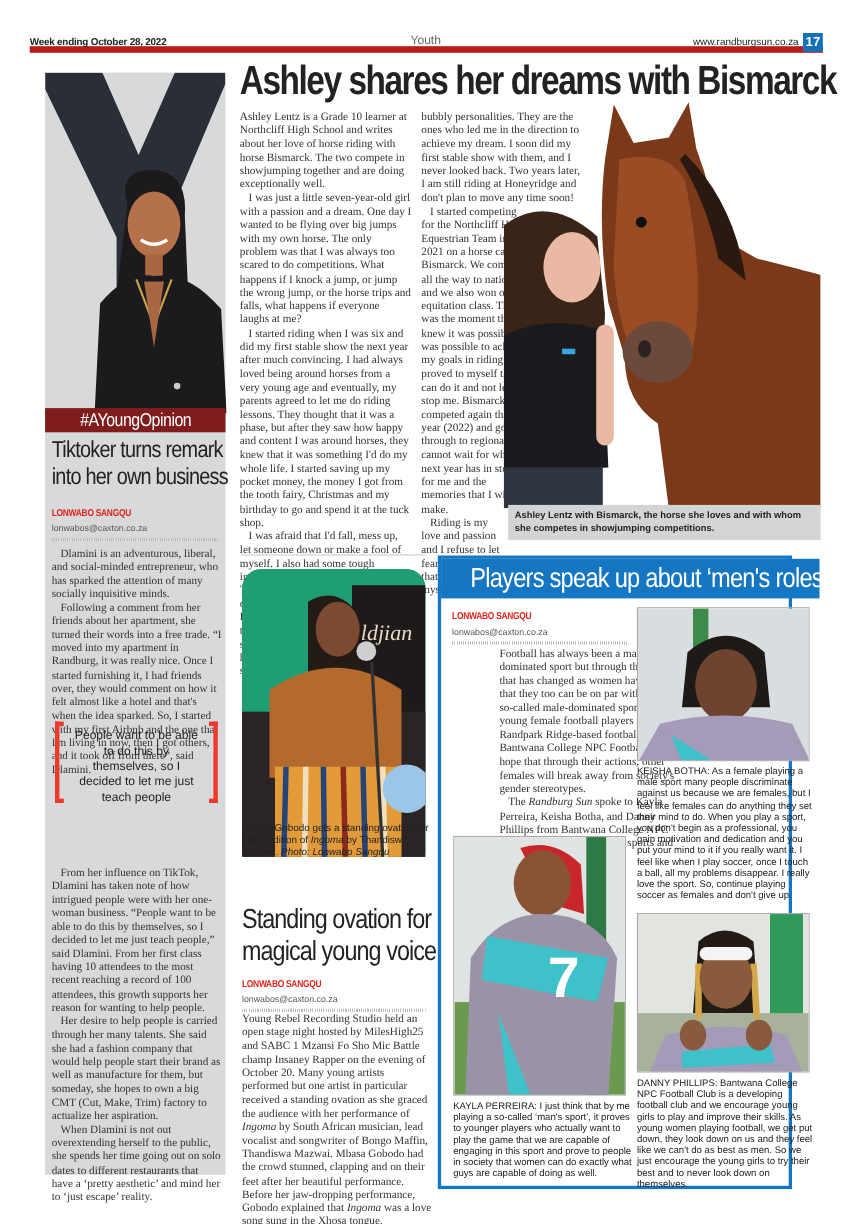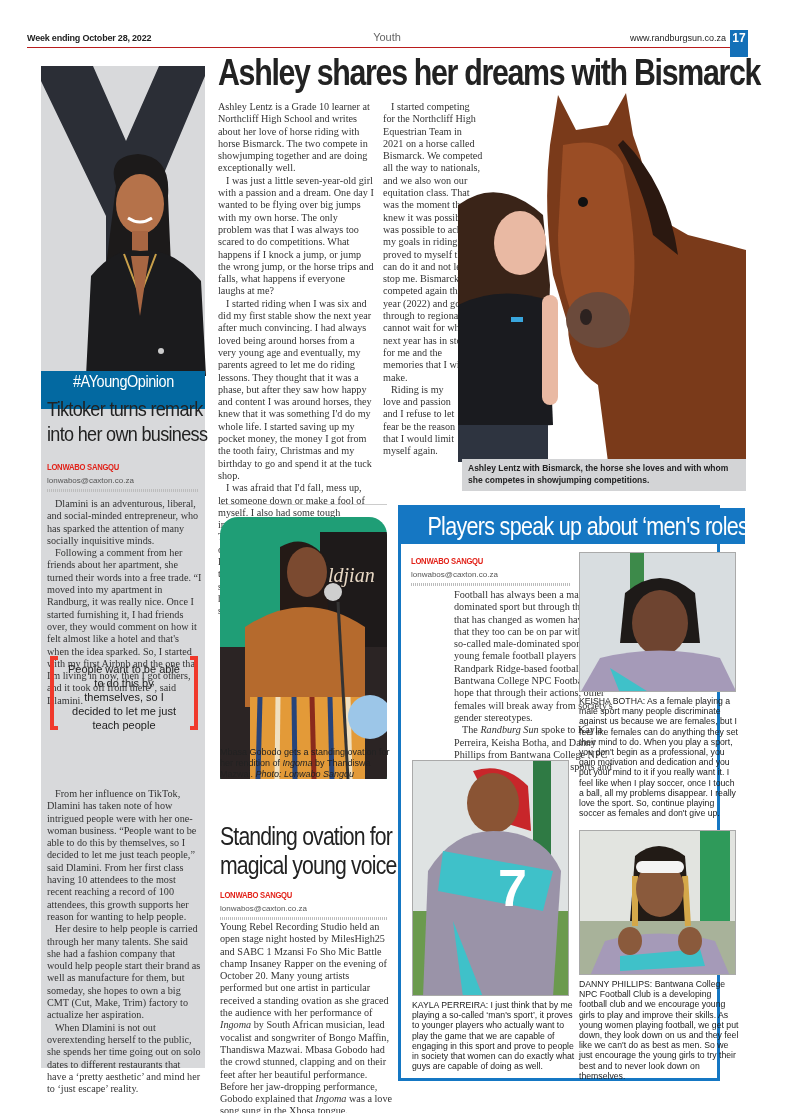--- a/index.html
+++ b/index.html
@@ -1,32 +1,32 @@
 <!DOCTYPE html>
 <html><head>
 <meta charset="utf-8">
 <style>
   * { box-sizing: border-box; margin: 0; padding: 0; }
   html, body { width: 786px; height: 1113px; background: #ffffff; overflow: hidden; }
   body { position: relative; font-family: "Liberation Serif", serif; color: #222; }
 
   
-  .header { position: absolute; left: 27px; top: 31px; width: 721px; height: 17px; border-bottom: 1px solid #b91c1c; }
+  .header { position: absolute; left: 27px; top: 31px; width: 721px; height: 17px; border-bottom: 6px solid #b91c1c; }
   .header .date { position: absolute; left: 0; top: 2px; font: bold 9px "Liberation Sans", sans-serif; color: #222; letter-spacing: -0.2px; }
   .header .section { position: absolute; left: 340px; top: 0; width: 40px; text-align: center; font: 11px "Liberation Sans", sans-serif; color: #666; }
   .header .url { position: absolute; right: 22px; top: 2px; font: 9px "Liberation Sans", sans-serif; color: #222; }
-  .header .page-num { position: absolute; right: 0; top: -1px; width: 18px; height: 27px; background: #1470b8; color: #fff; font: bold 12px "Liberation Sans", sans-serif; text-align: center; line-height: 17px; }
+  .header .page-num { position: absolute; right: 0; top: -1px; width: 18px; height: 17px; background: #1470b8; color: #fff; font: bold 12px "Liberation Sans", sans-serif; text-align: center; line-height: 17px; }
 
   .main-headline { position: absolute; left: 218px; top: 52px; font: bold 37px "Liberation Sans", sans-serif; letter-spacing: -1.6px; color: #222; white-space: nowrap; transform: scaleX(0.82); transform-origin: left top; }
 
   
   .sidebar { position: absolute; left: 41px; top: 66px; width: 164px; height: 1002px; background: #d8d9db; }
   .y-letter { position: absolute; left: 0; top: 0; width: 164px; height: 310px; overflow: hidden; }
   .portrait { position: absolute; left: 35px; top: 80px; width: 130px; height: 230px; }
-  .hashtag-banner { position: absolute; left: 0; top: 305px; width: 164px; height: 38px; background: #0369a1; color: #fff; font: 17px "Liberation Sans", sans-serif; text-align: center; line-height: 22px; letter-spacing: -0.5px; }
+  .hashtag-banner { position: absolute; left: 0; top: 305px; width: 164px; height: 22px; background: #7f1d1d; color: #fff; font: 17px "Liberation Sans", sans-serif; text-align: center; line-height: 22px; letter-spacing: -0.5px; }
   .hashtag-banner span { display: inline-block; transform: scaleX(0.85); }
   .sidebar-title { position: absolute; left: 6px; top: 330px; width: 160px; font: 21px "Liberation Sans", sans-serif; color: #222; line-height: 25px; letter-spacing: -0.8px; transform: scaleX(0.86); transform-origin: left top; white-space: nowrap; }
   .byline-name { font: bold 9px "Liberation Sans", sans-serif; color: #e2231a; letter-spacing: -0.3px; transform: scaleX(0.85); transform-origin: left; display: inline-block; }
   .byline-email { font: 8px "Liberation Sans", sans-serif; color: #555; display: block; margin-top: 2px; }
   .byline-rule { height: 3px; margin-top: 4px; background: repeating-linear-gradient(90deg, #bbb 0 1px, transparent 1px 2px); }
   .sb-byline { position: absolute; left: 6px; top: 390px; width: 152px; }
   .body-text { font: 10.2px/12.3px "Liberation Serif", serif; color: #333; text-align: left; }
   .body-text p { text-indent: 8px; }
   .body-text p.first { text-indent: 0; }
   .sb-body1 { position: absolute; left: 6px; top: 432px; width: 155px; }
@@ -121,20 +121,21 @@
   </div>
 </div>
 
 <div class="ashley-col1 body-text">
   <p class="first">Ashley Lentz is a Grade 10 learner at Northcliff High School and writes about her love of horse riding with horse Bismarck. The two compete in showjumping together and are doing exceptionally well.</p>
   <p>I was just a little seven-year-old girl with a passion and a dream. One day I wanted to be flying over big jumps with my own horse. The only problem was that I was always too scared to do competitions. What happens if I knock a jump, or jump the wrong jump, or the horse trips and falls, what happens if everyone laughs at me?</p>
   <p>I started riding when I was six and did my first stable show the next year after much convincing. I had always loved being around horses from a very young age and eventually, my parents agreed to let me do riding lessons. They thought that it was a phase, but after they saw how happy and content I was around horses, they knew that it was something I'd do my whole life. I started saving up my pocket money, the money I got from the tooth fairy, Christmas and my birthday to go and spend it at the tuck shop.</p>
   <p>I was afraid that I'd fall, mess up, let someone down or make a fool of myself. I also had some tough instructors who made me so anxious. These thoughts caused me to put my dream on hold and not compete at all. But when I found Honeyridge stables, that all changed. The instructors are so understanding and easygoing. The horses are all so friendly and have such</p>
 </div>
 <div class="ashley-col2 body-text">
+  <p class="first">bubbly personalities. They are the ones who led me in the direction to achieve my dream. I soon did my first stable show with them, and I never looked back. Two years later, I am still riding at Honeyridge and don't plan to move any time soon!</p>
   <p style="width:100px">I started competing for the Northcliff High Equestrian Team in 2021 on a horse called Bismarck. We competed all the way to nationals, and we also won our equitation class. That was the moment that I knew it was possible, it was possible to achieve my goals in riding and I proved to myself that I can do it and not let fear stop me. Bismarck and I competed again this year (2022) and got through to regionals. I cannot wait for what next year has in store for me and the memories that I will make.</p>
   <p style="width:80px">Riding is my love and passion and I refuse to let fear be the reason that I would limit myself again.</p>
 </div>
 
 <div class="ashley-photo">
   <svg width="288" height="377" viewBox="0 0 288 377">
 
     <path d="M100,10 L118,45 L150,40 L168,8 L175,50 Q190,90 195,130 L230,150 Q270,160 288,165 L288,377 L150,377 L140,300 Q110,280 110,240 L95,190 Q85,120 92,60 Z" fill="#7a3a1a"></path>
     <path d="M105,60 Q150,50 165,80 Q185,180 170,240 Q150,260 120,245 Q100,200 100,150 Z" fill="#9a4d25"></path>
     <ellipse cx="140" cy="235" rx="32" ry="28" fill="#6b4a3b"></ellipse>

